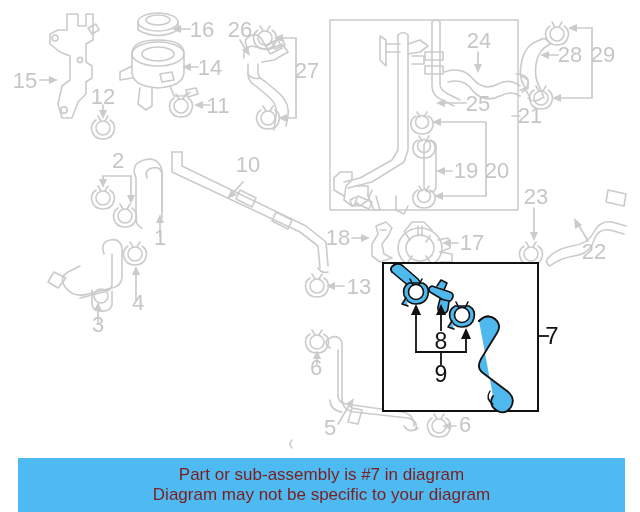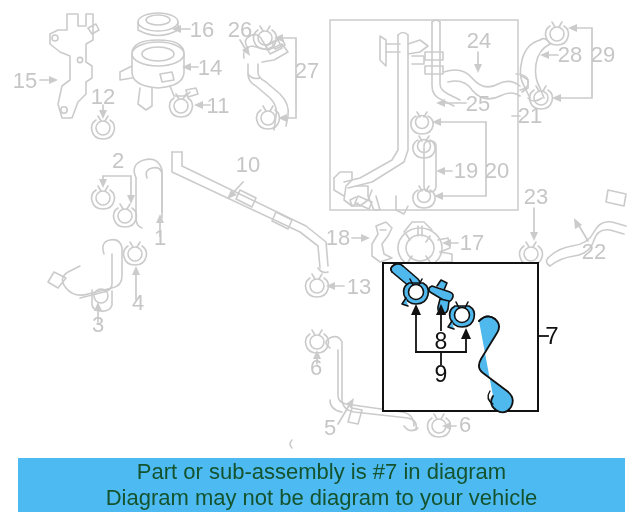--- a/index.html
+++ b/index.html
@@ -16,22 +16,22 @@
   svg.layer{position:absolute;left:0;top:0;width:640px;height:512px;}
   .banner{
     position:absolute;
     left:18px;top:458px;width:607px;height:54px;
     background:#4DBAF2;
     display:flex;flex-direction:column;
     align-items:center;justify-content:center;
     line-height:1.18;
   }
   .banner-line{
-    color:#14532d;
-    font-size:22px;
+    color:#7f1d1d;
+    font-size:17px;
     font-family:"Liberation Sans", sans-serif;
     white-space:nowrap;
   }
 </style>
 </head>
 <body>
 
 <div id="diagram-root">
 
   <svg class="layer" viewBox="0 0 640 512" xmlns="http://www.w3.org/2000/svg">
@@ -443,16 +443,16 @@
       <text x="478" y="111" font-size="22" fill="#c6c6c6" text-anchor="middle">25</text>
       <text x="240" y="37" font-size="22" fill="#c6c6c6" text-anchor="middle">26</text>
       <text x="307" y="78" font-size="22" fill="#c6c6c6" text-anchor="middle">27</text>
       <text x="570" y="62" font-size="22" fill="#c6c6c6" text-anchor="middle">28</text>
       <text x="603" y="62" font-size="22" fill="#c6c6c6" text-anchor="middle">29</text>
     </g>
   </svg>
 
   <div class="banner">
     <div class="banner-line">Part or sub-assembly is #7 in diagram</div>
-    <div class="banner-line">Diagram may not be diagram to your vehicle</div>
+    <div class="banner-line">Diagram may not be specific to your diagram</div>
   </div>
 
 </div>
 
 </body></html>

